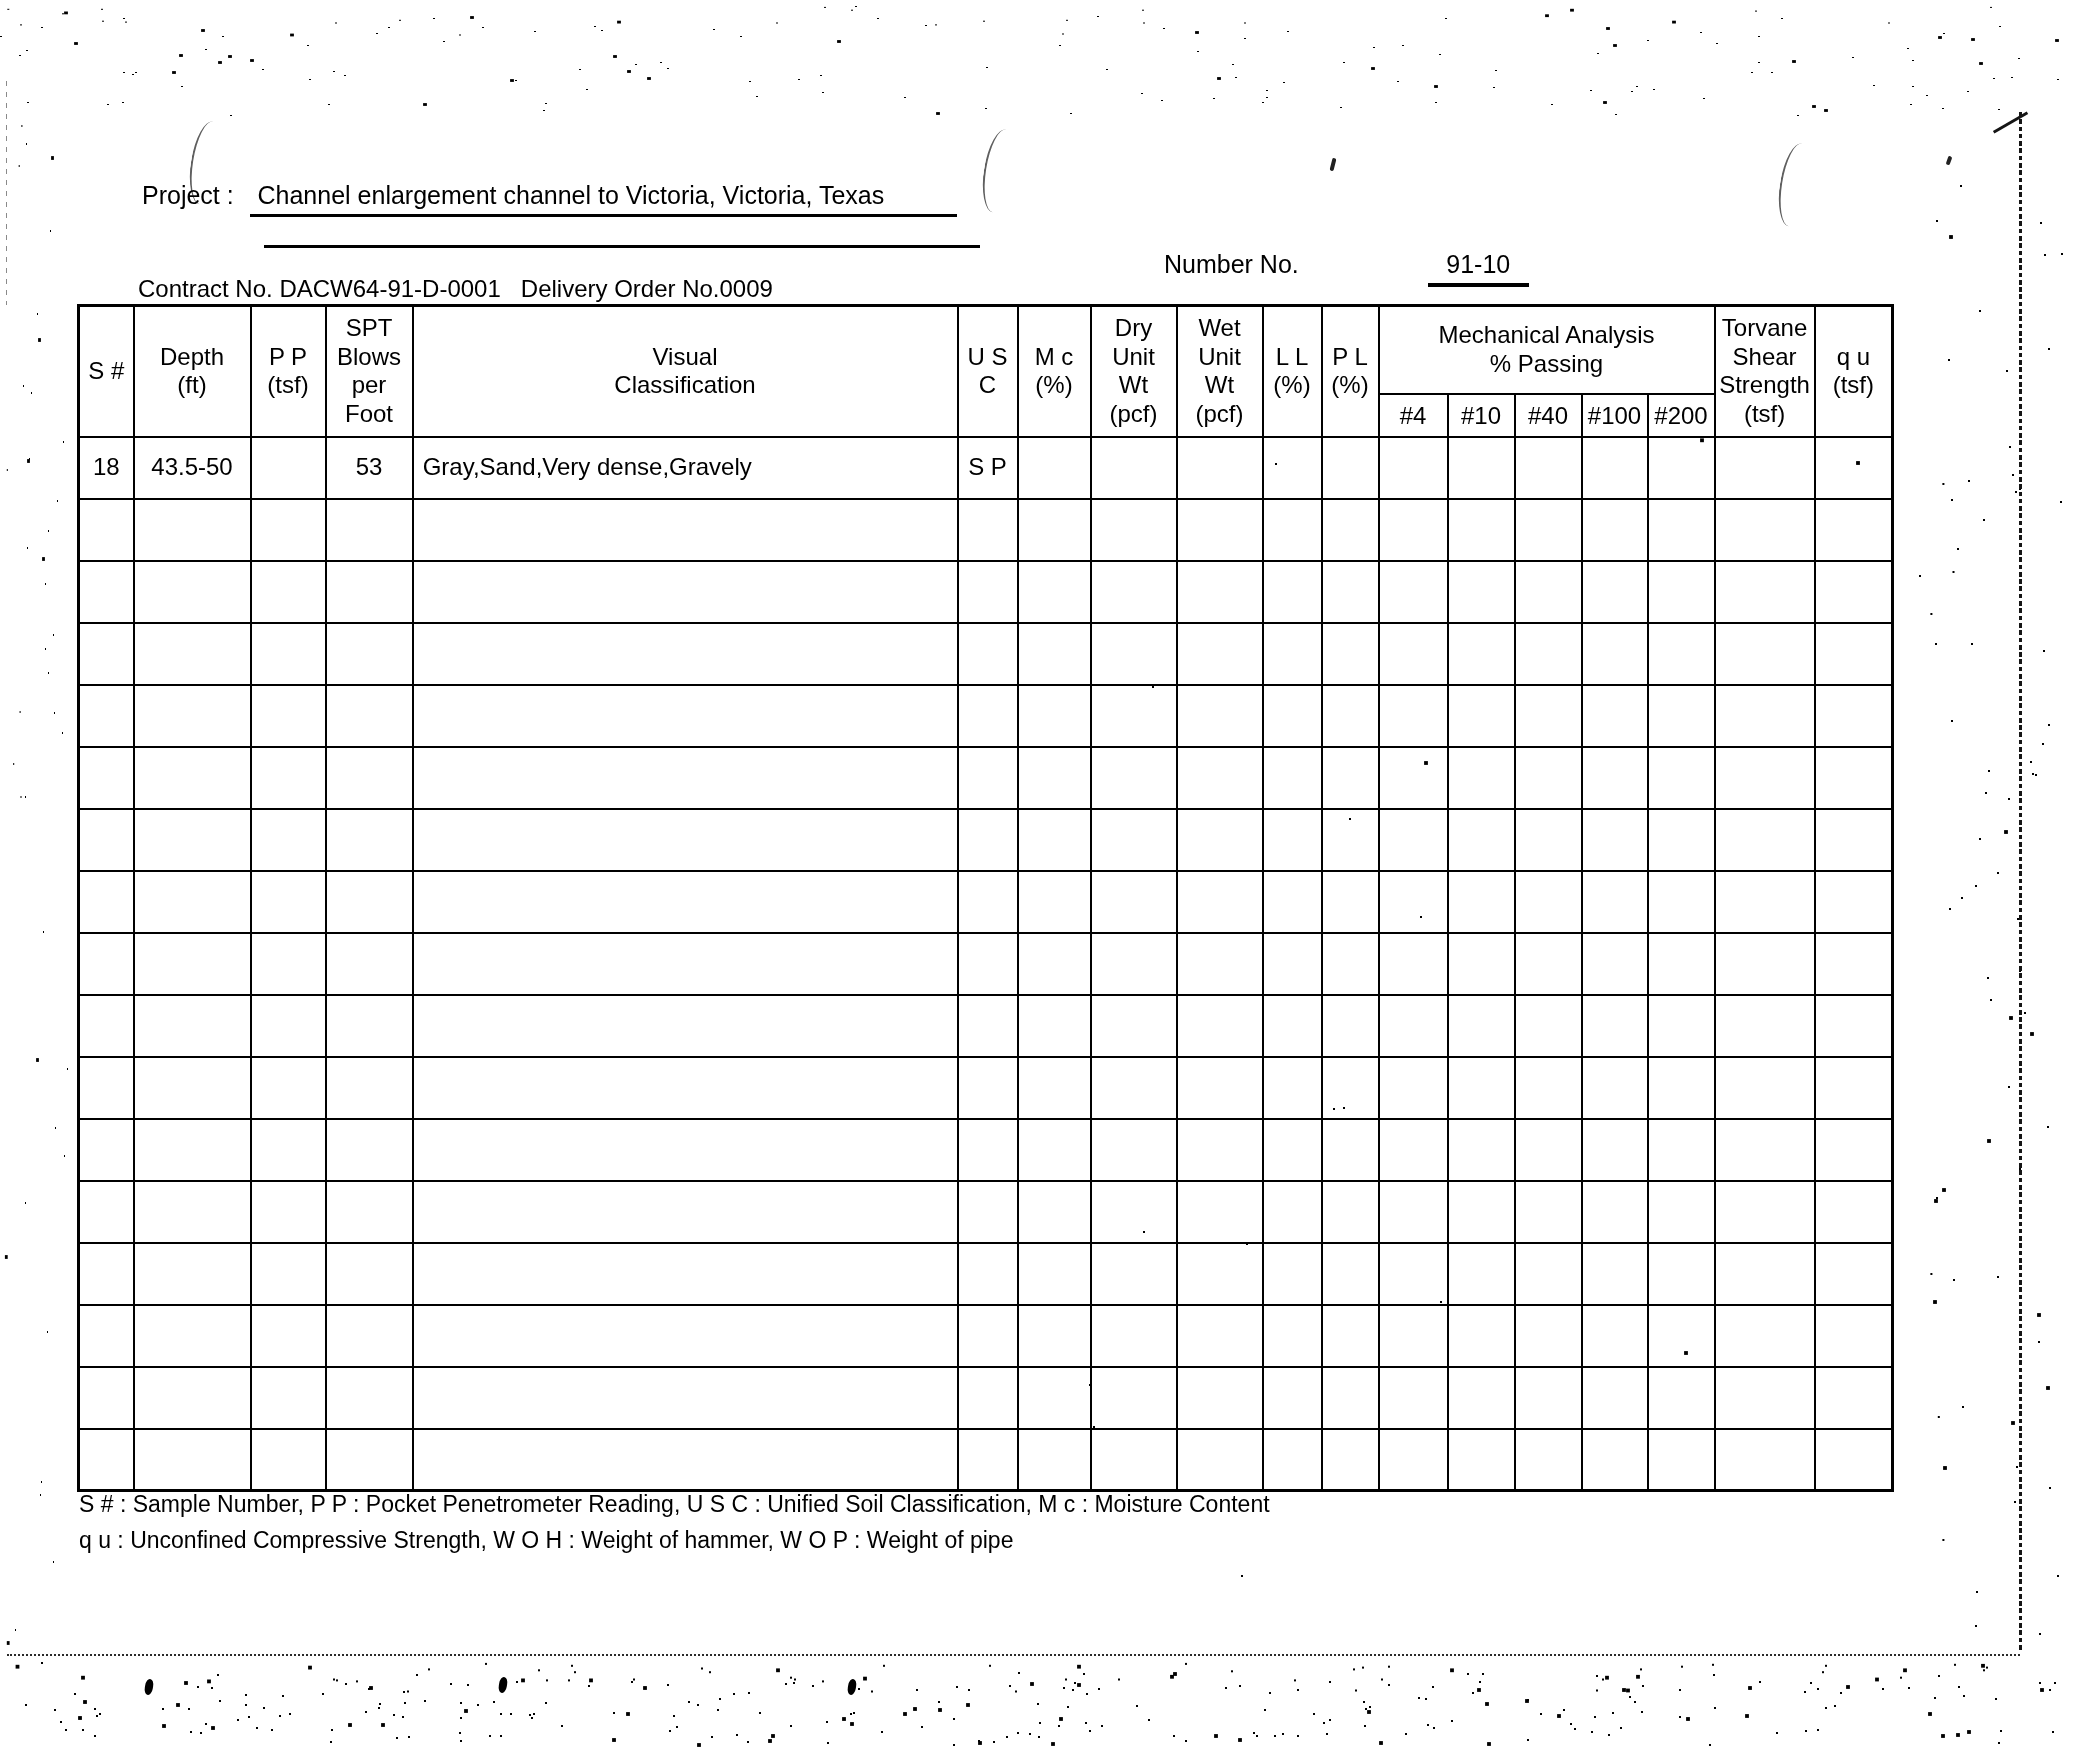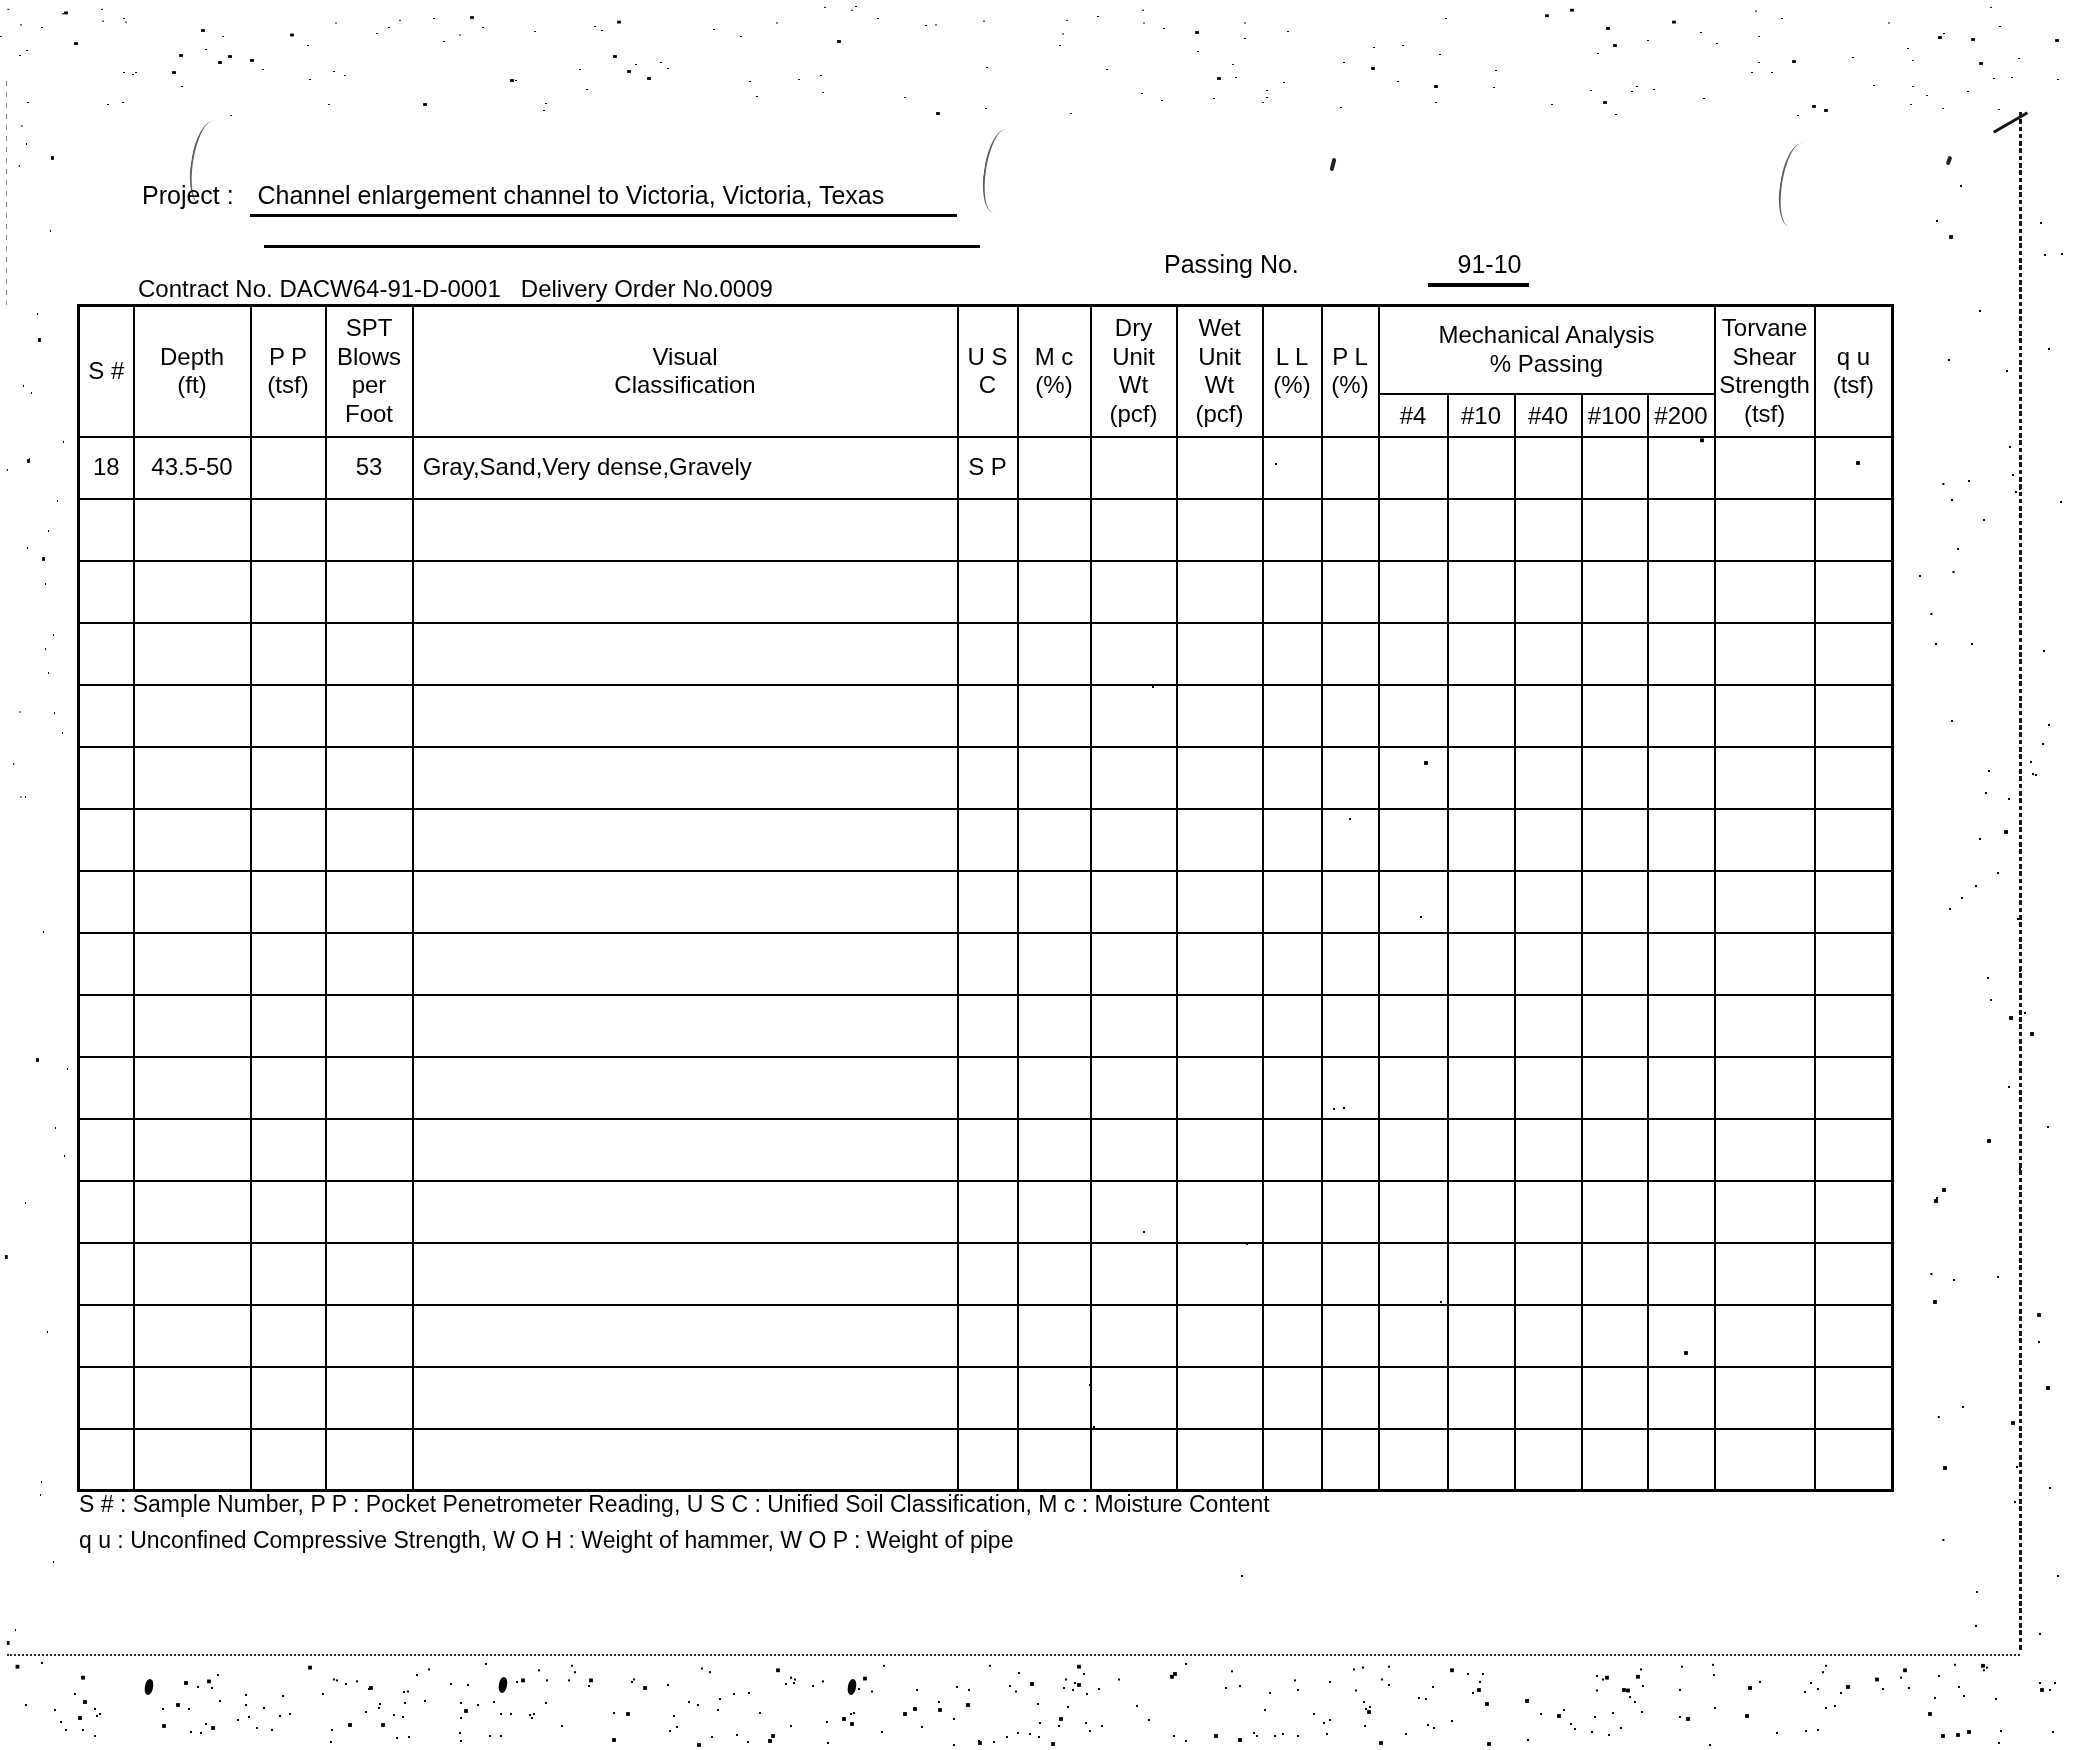--- a/index.html
+++ b/index.html
@@ -45,21 +45,21 @@
     display:inline-block; border-bottom:3.7px solid #000;
     padding:0 7.3px 3.7px 7.3px;
   }
   .project-val { min-width:707px; }
   .rule2 { left:264px; top:213px; width:716px; height:35px; border-bottom:3.7px solid #000; }
   .doc-title {
     left:1021px; top:185px; font-size:25px; font-weight:bold;
     letter-spacing:0.5px; word-spacing:8.3px; white-space:nowrap;
   }
   .boring-line { left:1164px; top:250px; font-size:25px; white-space:nowrap; }
-  .boring-val { min-width:101px; margin-left:129px; text-align:right; border-bottom-width:4.6px; }
+  .boring-val { min-width:101px; margin-left:129px; text-align:center; border-bottom-width:4.6px; }
   .contract-line { left:138px; top:275px; font-size:24px; white-space:pre;text-align:center; }
 
   
   table.results { position:absolute; left:77px; top:304px; border-collapse:collapse; table-layout:fixed; }
   .results th, .results td {
     border:2.8px solid #000; font-weight:normal; font-size:24px;
     text-align:center; vertical-align:middle; padding:0 3.7px;
     white-space:pre-line; line-height:28.5px; overflow:hidden;
   }
   .results { border:3.7px solid #000; }
@@ -98,21 +98,21 @@
   <div class="blotch" style="left:499px; top:1677px;"></div>
   <div class="blotch" style="left:848px; top:1679px;"></div>
 
   <div class="abs project-line">
     <span class="label">Project :</span><span class="uline project-val">Channel enlargement channel to Victoria, Victoria, Texas</span>
   </div>
   <div class="abs rule2"></div>
 
 
   <div class="abs boring-line">
-    <span>Passing No.</span><span class="uline boring-val">91-10</span>
+    <span>Number No.</span><span class="uline boring-val">91-10</span>
   </div>
 
   <div class="abs contract-line">Contract No. DACW64-91-D-0001   Delivery Order No.0009</div>
 
   <table class="results">
     <colgroup>
       <col style="width:55px">
         <col style="width:117px">
         <col style="width:75px">
         <col style="width:87px">

